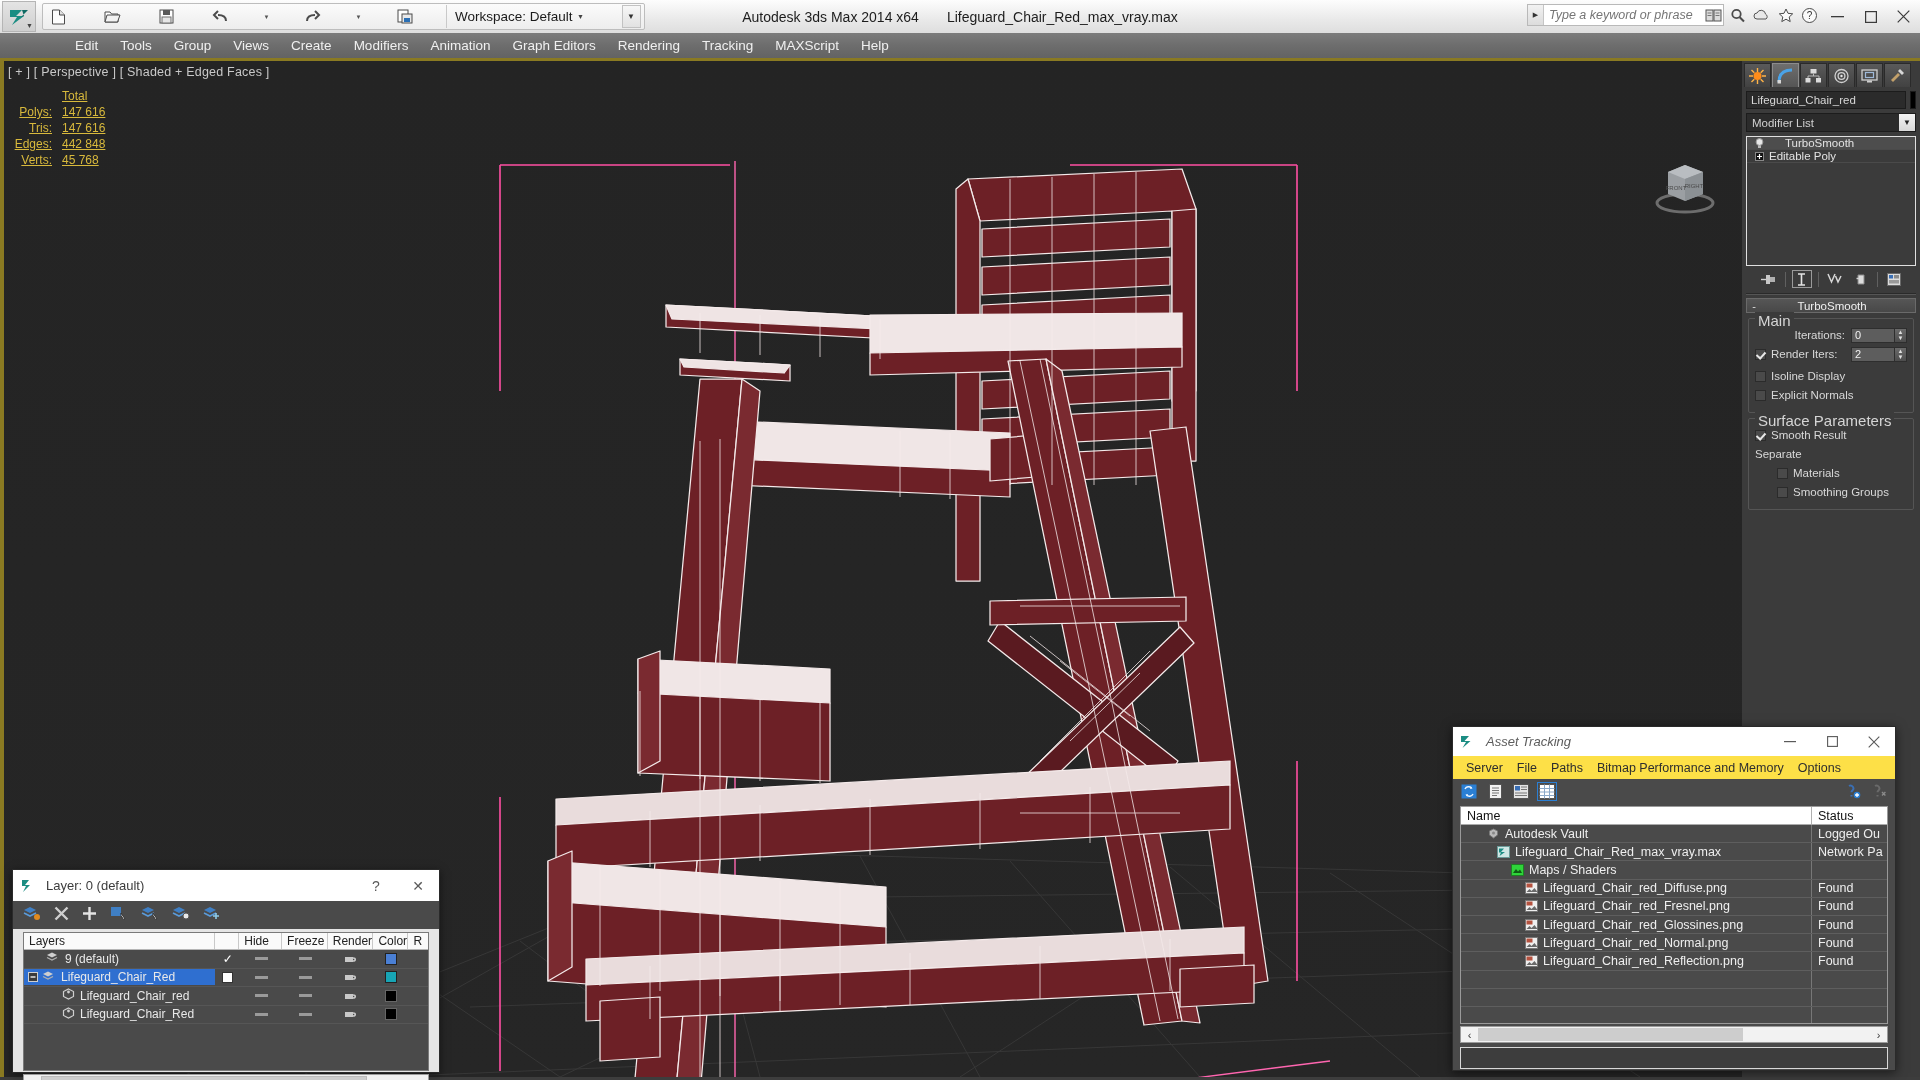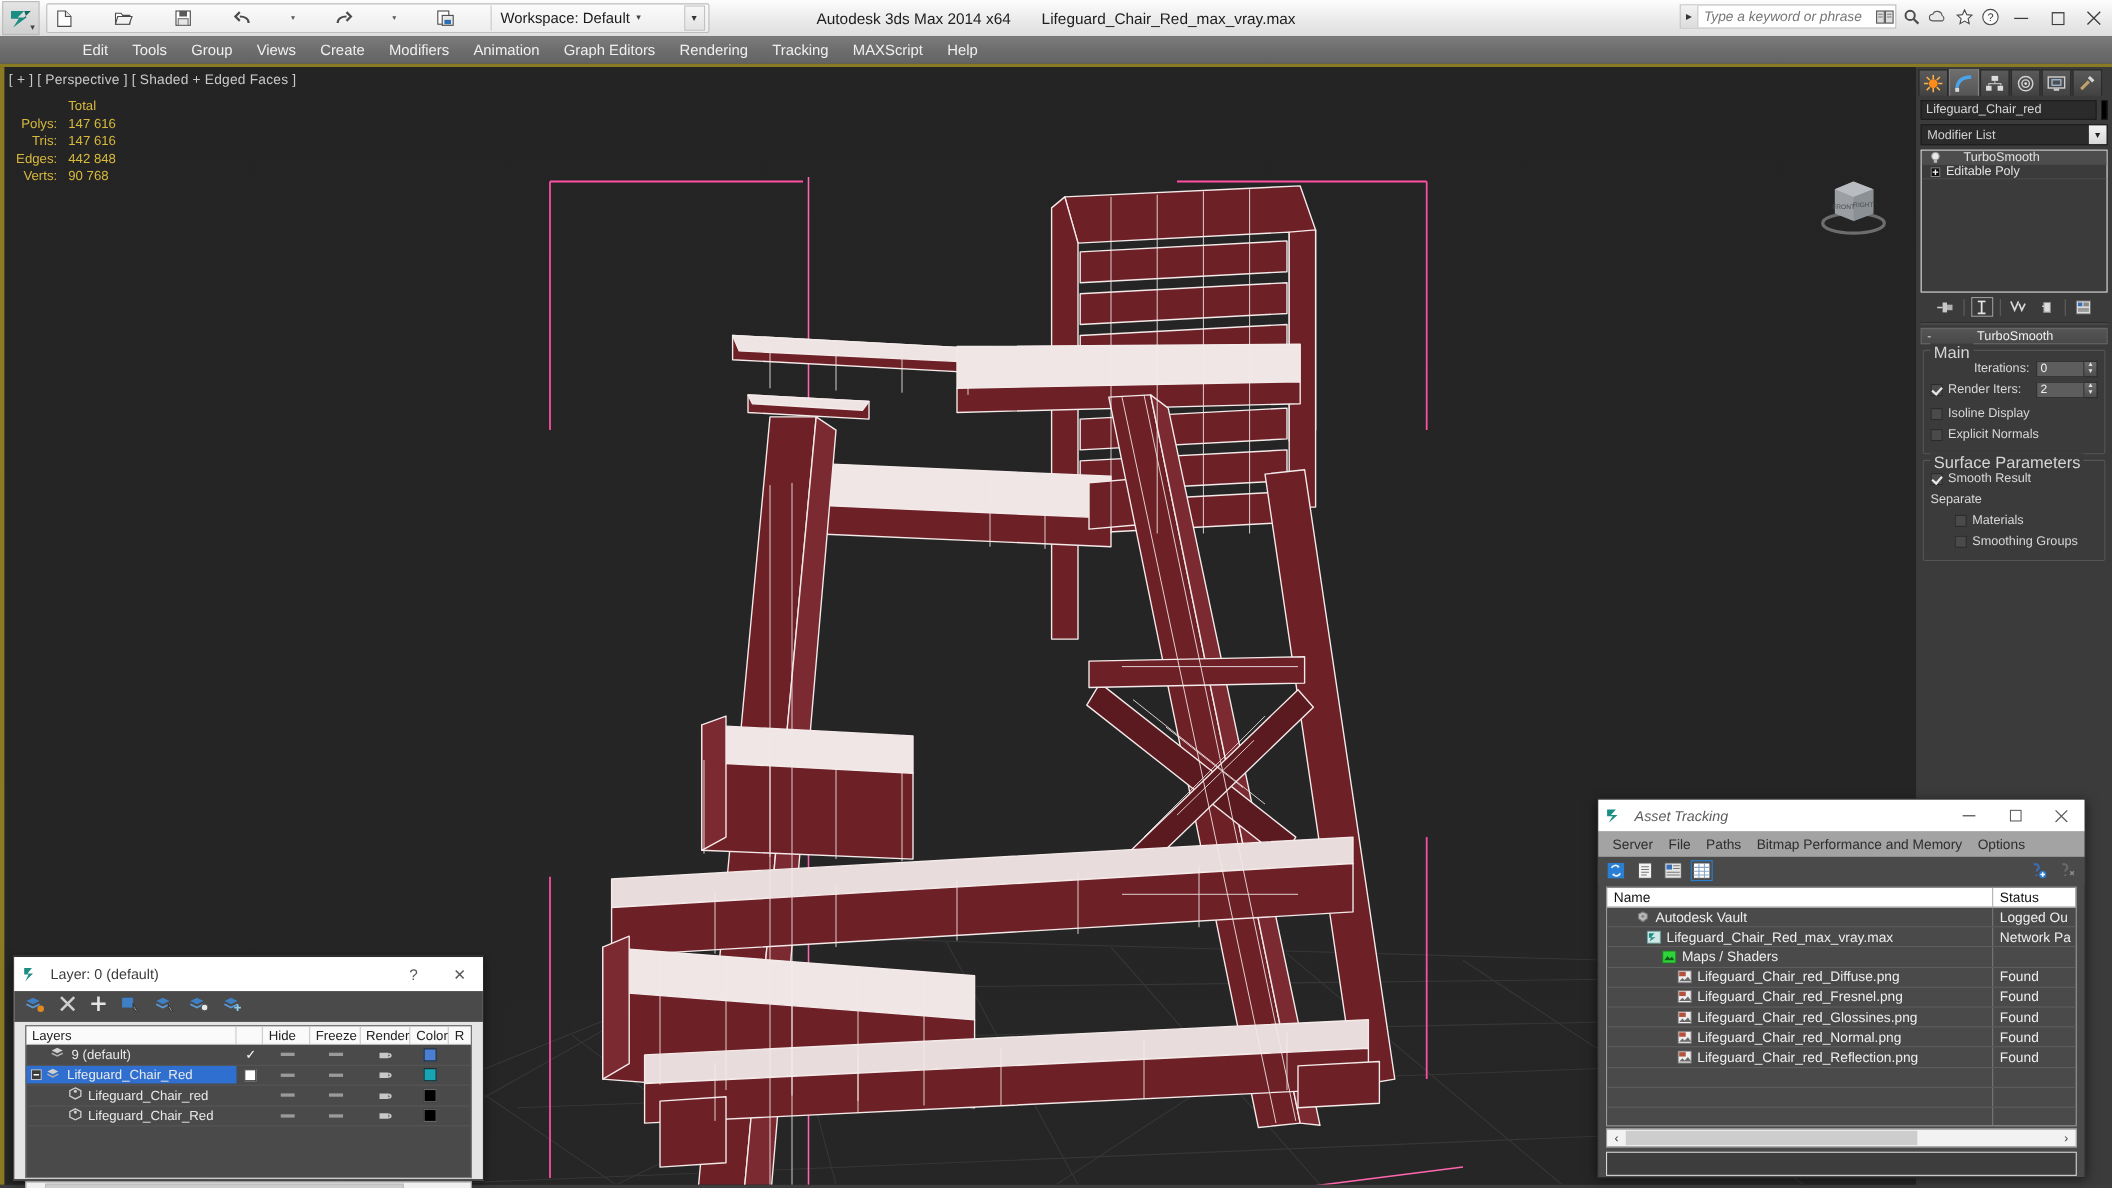--- a/index.html
+++ b/index.html
@@ -42,21 +42,21 @@
     background:linear-gradient(#7c7c7c,#6d6d6d 50%,#636363); display:flex; align-items:center; }
   #menubar .mi { font-size:13.5px; color:#f0f0f0; padding:0 11px; line-height:25px; cursor:default; white-space:nowrap;}
   #menubar .spacer{ width:64px;}
   #menuline { position:absolute; left:0; top:58px; width:1920px; height:3px; background:#8a7a22; }
 
   
   #viewport { position:absolute; left:0; top:61px; width:1742px; height:1016px; background:#252525; overflow:hidden;}
   #vp-label { position:absolute; left:8px; top:4px; font-size:12.5px; color:#c9c9c9; letter-spacing:.2px;}
   #stats { position:absolute; left:10px; top:27px; font-size:12px; color:#d8b93c; }
   #stats table{ border-collapse:collapse;}
-  #stats td{ padding:1px 0; font-size:12px; color:#d8b93c;}
+  #stats td{ padding:1px 0; font-size:12px; color:#d8b93c;text-decoration:underline;}
   #stats td.lbl{ text-align:right; padding-right:10px; width:52px;}
   #stats td.hdr{ color:#d8b93c;}
   #leftbar { position:absolute; left:0; top:61px; width:4px; height:1016px; background:#8a7a22;}
 
   #viewcube { position:absolute; left:1648px; top:93px; width:74px; height:62px;}
 
   
   #cmdpanel { position:absolute; left:1742px; top:61px; width:178px; height:1016px; background:#3b3b3b; }
   #cp-tabs { display:flex; height:26px; background:#3b3b3b; padding-left:2px; padding-top:2px;}
   .cp-tab { width:27px; height:24px; margin-right:1px; background:linear-gradient(#5a5a5a,#424242);
@@ -131,21 +131,21 @@
   #ld-scroll .bar{ height:16px; background:#cdcdcd; border:1px solid #bbb;}
 
   
   #assetdlg { position:absolute; left:1452px; top:726px; width:444px; height:345px;
      background:#4a4a4a; border:1px solid #2a2a2a; box-shadow:0 2px 10px rgba(0,0,0,.55);}
   #at-title { height:29px; background:#fff; display:flex; align-items:center; padding-left:7px;}
   #at-title .tt{ font-size:13px; color:#5c5c5c; margin-left:9px;font-style:italic;}
   #at-title .ctrls{ margin-left:auto; display:flex;}
   #at-title .ctrls div{ width:42px; height:29px; display:flex; align-items:center; justify-content:center;
      cursor:pointer; color:#5a5a5a;}
-  #at-menu { height:23px; background:#a3a3a3; display:flex; align-items:center; padding-left:6px;}
+  #at-menu { height:23px; background:#fde047; display:flex; align-items:center; padding-left:6px;}
   #at-menu .m{ font-size:12.5px; color:#2e2e2e; padding:0 7px; cursor:default;}
   #at-tools { height:25px; background:#4a4a4a; display:flex; align-items:center; padding-left:6px; gap:6px;}
   #at-tools .t{ width:20px; height:19px; display:flex; align-items:center; justify-content:center; cursor:pointer;}
   #at-tools .t.sel{ border:1.5px solid #2a7fd4;}
   #at-grid { margin:2px 7px 0 7px; border:1px solid #9a9a9a; height:218px; background:#4a4a4a; overflow:hidden;}
   #at-head { height:18px; display:flex; background:#fff; border-bottom:1px solid #aaa;}
   #at-head .c{ font-size:12.5px; color:#111; display:flex; align-items:center; padding-left:6px;}
   .arow { height:18.2px; display:flex; font-size:12.5px; color:#eee; border-bottom:1px solid #5e5e5e; }
   .arow .nm{ display:flex; align-items:center; overflow:hidden; white-space:nowrap; border-right:1px solid #777;}
   .arow .st{ display:flex; align-items:center; padding-left:6px; white-space:nowrap; overflow:hidden;}
@@ -414,21 +414,21 @@
       <tr>
             <td class="lbl">Tris:</td>
           <td>147 616</td>
           </tr>
       <tr>
             <td class="lbl">Edges:</td>
           <td>442 848</td>
           </tr>
       <tr>
             <td class="lbl">Verts:</td>
-          <td>90 768</td>
+          <td>45 768</td>
           </tr>
     </tbody>
       </table>
   </div>
 
   <svg id="viewcube" viewBox="0 0 74 62">
     <ellipse cx="37" cy="49" rx="28" ry="9" fill="none" stroke="#6d6d6d" stroke-width="3"></ellipse>
     <path d="M20 18 L37 11 L55 18 L55 40 L37 47 L20 40 Z" fill="#9b9fa3"></path>
     <path d="M20 18 L37 11 L55 18 L37 25 Z" fill="#b9bdc1"></path>
     <path d="M37 25 L55 18 L55 40 L37 47 Z" fill="#8b9094"></path>

